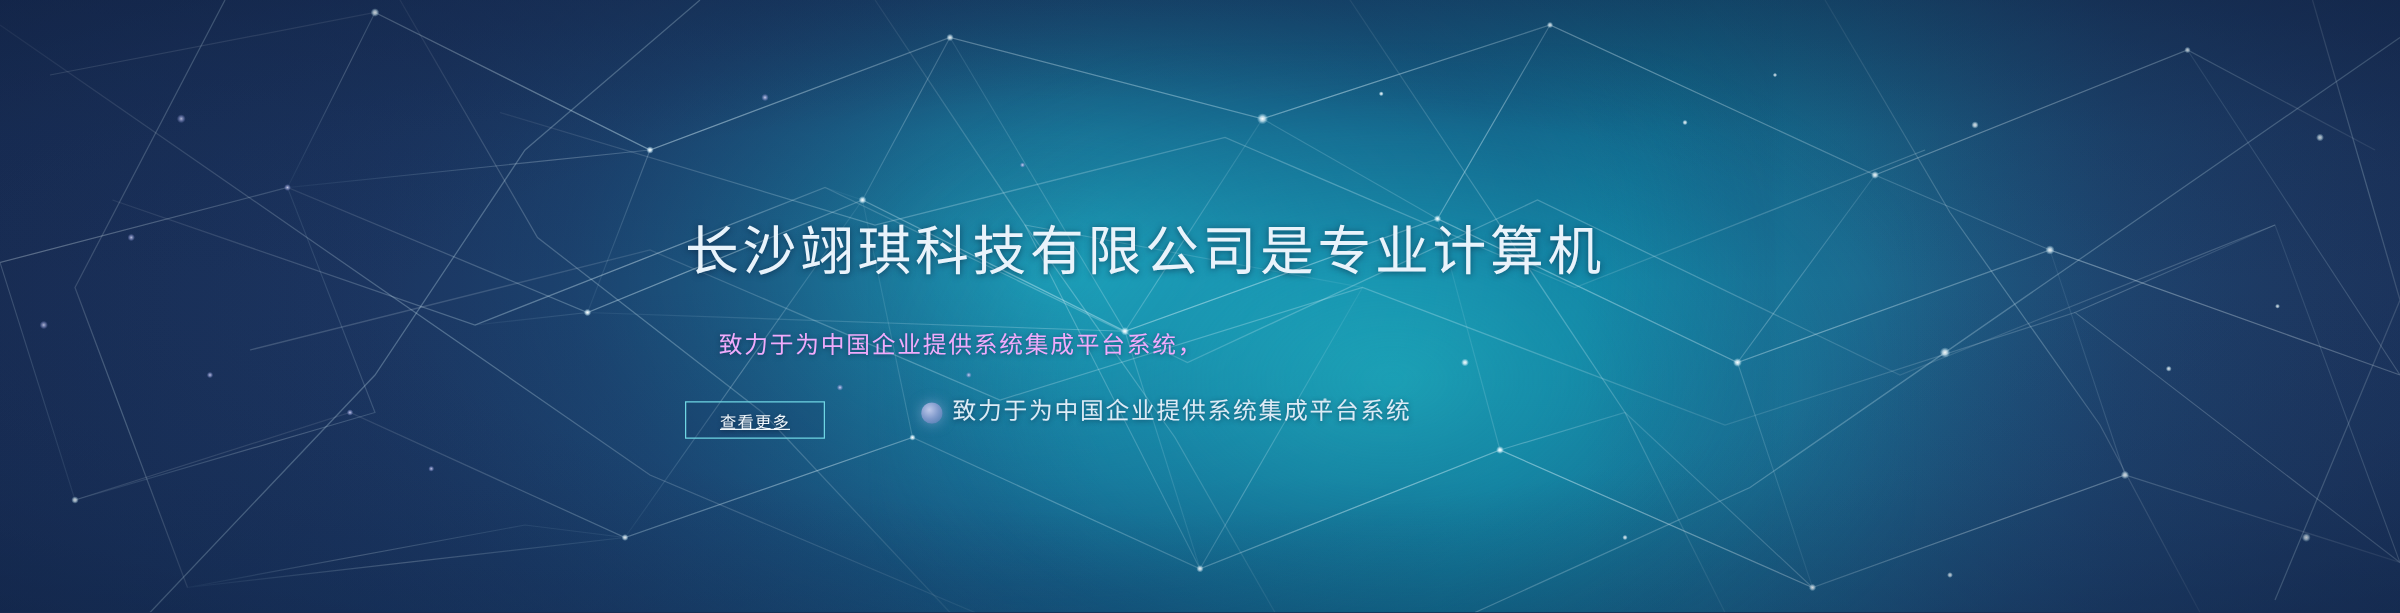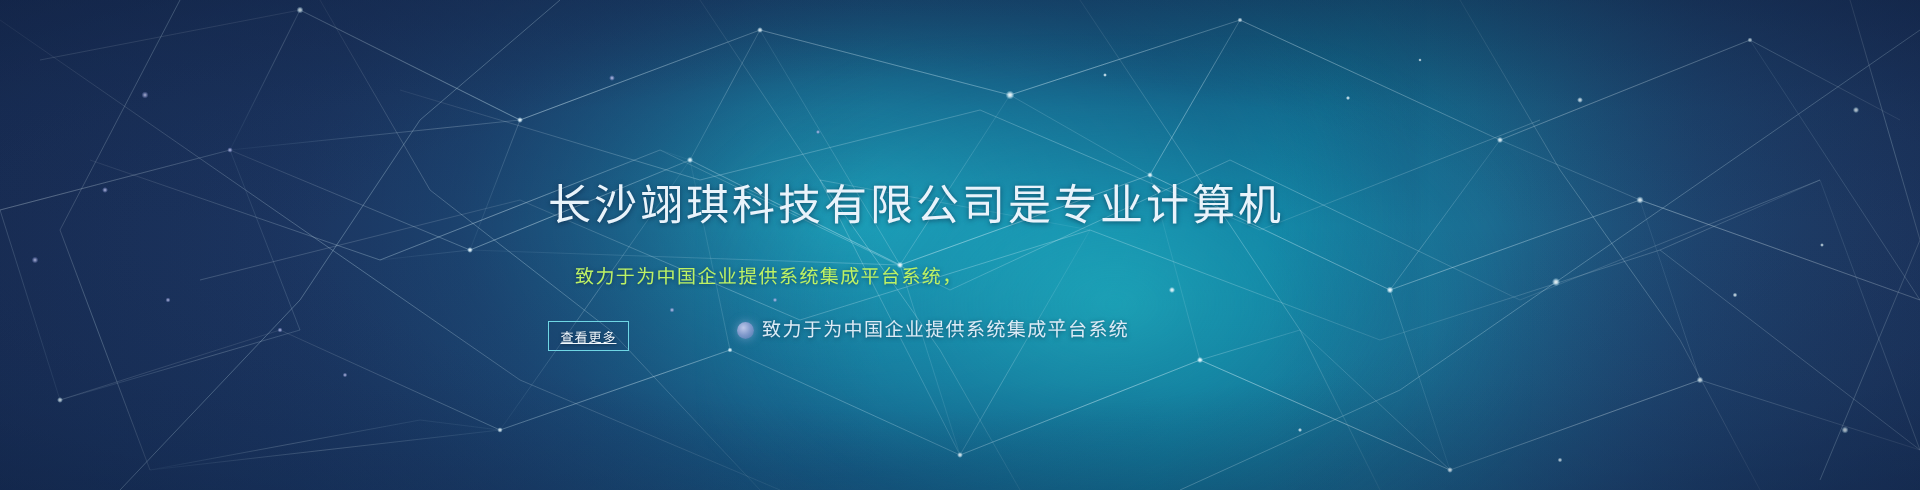--- a/index.html
+++ b/index.html
@@ -127,27 +127,27 @@
     top: 148px;
     width: 760px;
     color: #e9f3fb;
     font-size: 43px;
     line-height: 56px;
     letter-spacing: 3px;
     font-weight: 400;
     text-shadow: 0 1px 5px rgba(8,24,50,0.55);
     white-space: nowrap;
   }
-  .headline .hl-line { display: block; }
+  .headline .hl-line { display: block; font-family: Liberation Mono, monospace; }
 
   .subtitle {
     position: absolute;
     left: 575px;
     top: 263px;
-    color: #bef264;
+    color: #f0abfc;
     font-size: 19px;
     letter-spacing: 1.4px;
     line-height: 28px;
     text-shadow: 0 1px 4px rgba(8,24,50,0.5);
     white-space: nowrap;
   }
 
   .tagline {
     position: absolute;
     left: 762px;
@@ -157,21 +157,21 @@
     letter-spacing: 1.4px;
     line-height: 28px;
     text-shadow: 0 1px 4px rgba(8,24,50,0.5);
     white-space: nowrap;
   }
 
   .cta-button {
     position: absolute;
     left: 548px;
     top: 321px;
-    width: 81px;
+    width: 112px;
     height: 30px;
     box-sizing: border-box;
     border: 1px solid #6fd6e4;
     background: rgba(20,52,96,0.18);
     color: #f0f7fc;
     font-size: 13px;
     letter-spacing: 1px;
     display: flex;
     align-items: center;
     justify-content: center;

